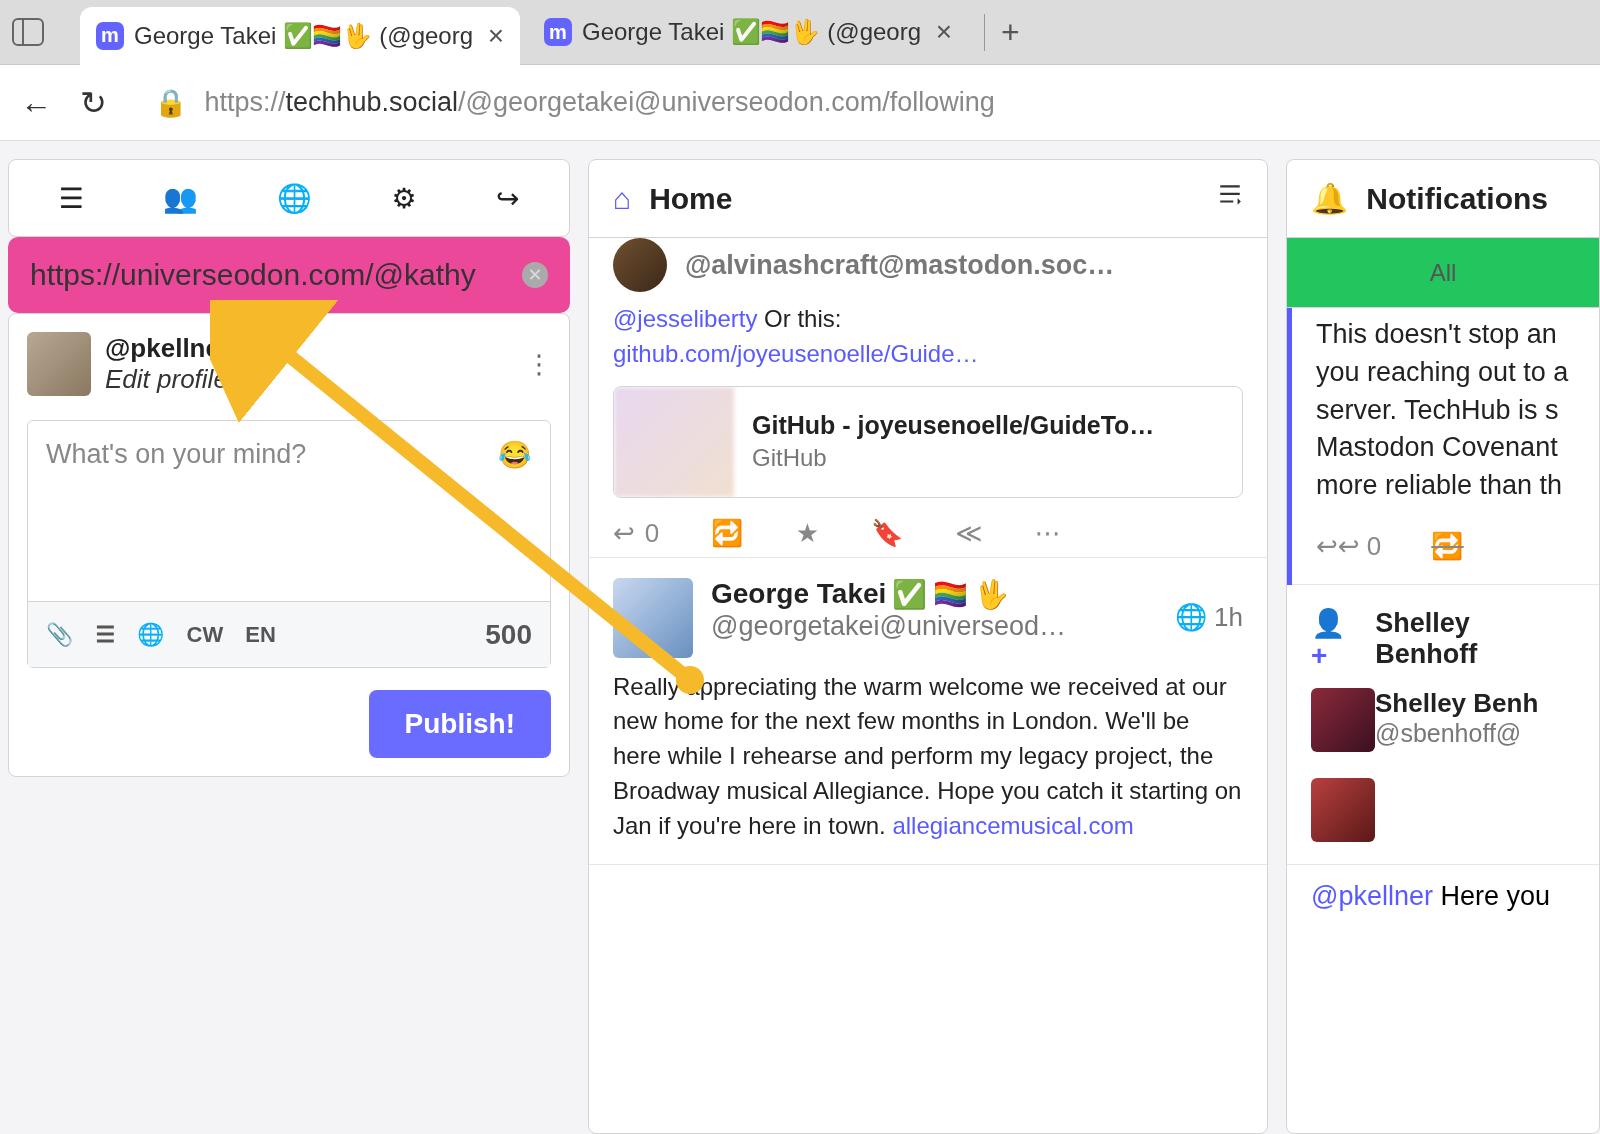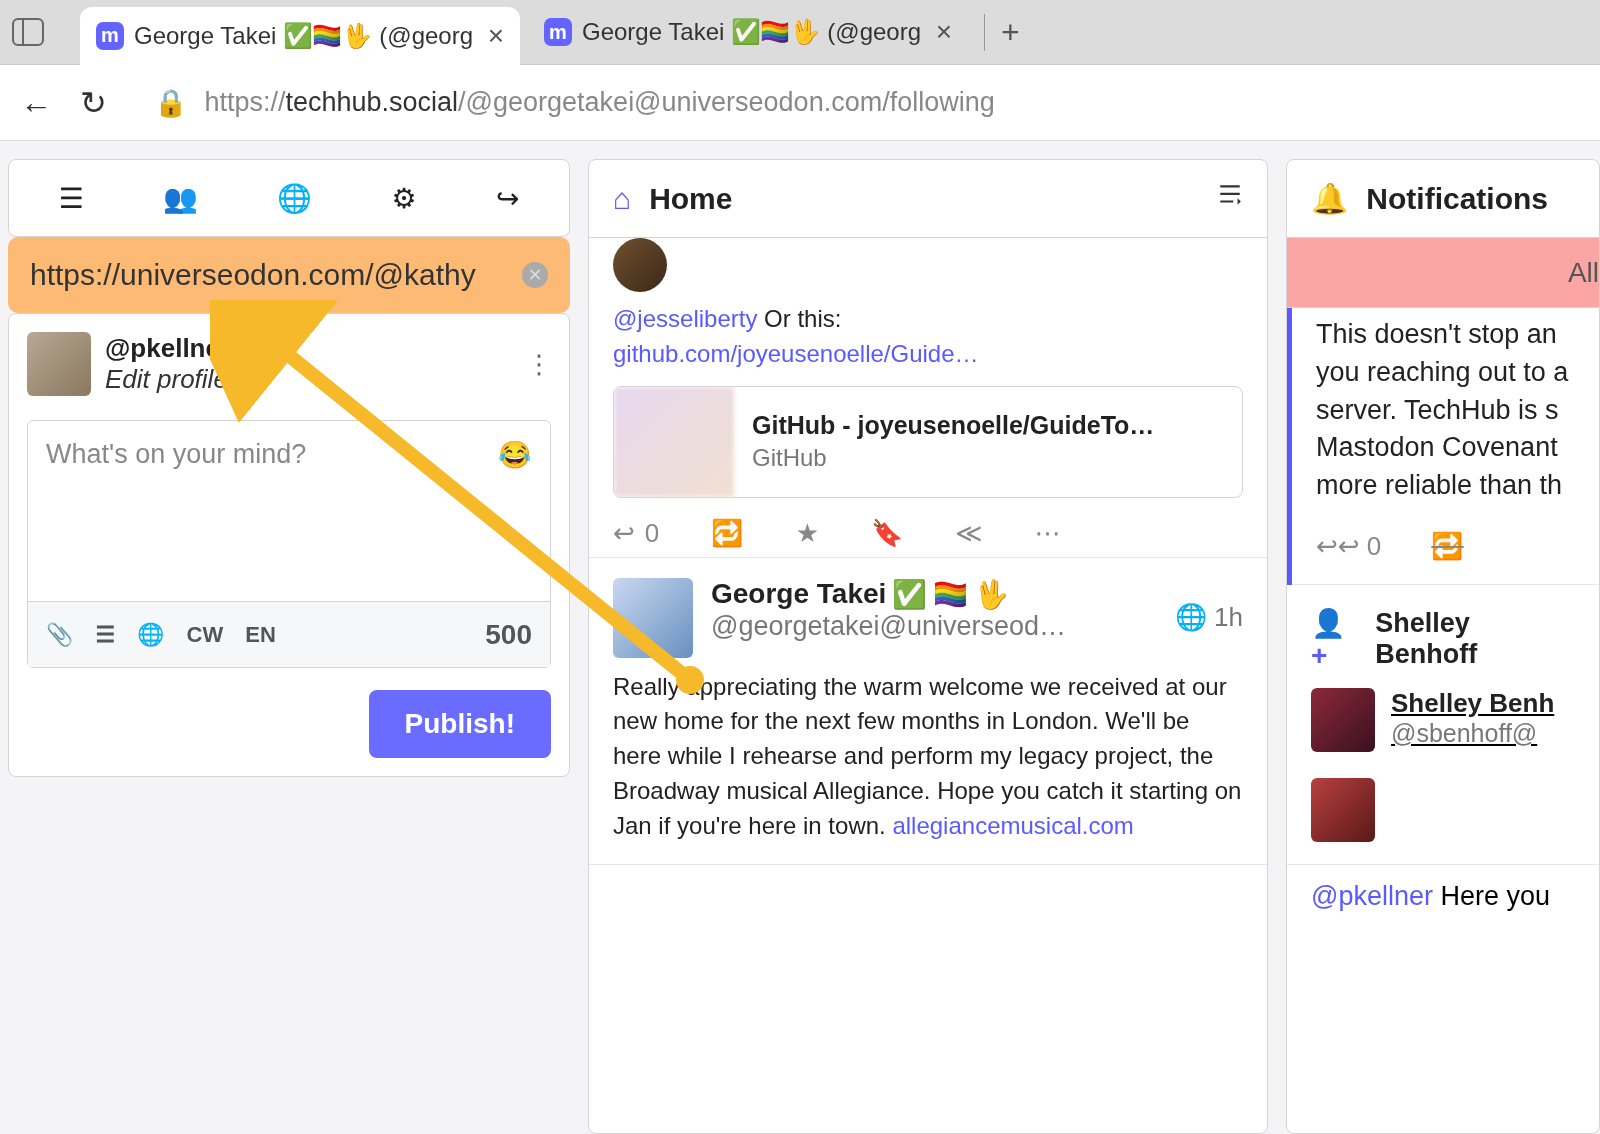--- a/index.html
+++ b/index.html
@@ -22,21 +22,21 @@
 .app { display: flex; height: calc(1134px - 65px - 76px); gap: 18px; padding: 18px 0 0 8px; background: #f4f4f6; }
 
 .col { background: #fff; border: 1px solid #d4d4d8; border-radius: 8px; display: flex; flex-direction: column; overflow: hidden; }
 .left-col { width: 562px; background: transparent; border: none; gap: 16px; }
 .center-col { width: 680px; }
 .right-col { flex: 1; min-width: 0; }
 
 .toolbar { background: #fff; border: 1px solid #d4d4d8; border-radius: 8px; height: 78px; display: flex; align-items: center; justify-content: space-around; padding: 0 10px; }
 .toolbar-icon { font-size: 28px; color: #222; cursor: pointer; }
 
-.search-box { background: #fdba74; border-radius: 10px; height: 76px; display: flex; align-items: center; padding: 0 22px; font-size: 30px; color: #333; position: relative; }
+.search-box { background: #ec4899; border-radius: 10px; height: 76px; display: flex; align-items: center; padding: 0 22px; font-size: 30px; color: #333; position: relative; }
 .search-clear { width: 26px; height: 26px; border-radius: 50%; background: #aaa; color: #d7dbe0; display: flex; align-items: center; justify-content: center; font-size: 18px; margin-left: auto; }
 
 .compose-card { background: #fff; border: 1px solid #d4d4d8; border-radius: 8px; padding: 18px; }
 .compose-header { display: flex; align-items: center; gap: 14px; }
 .avatar { width: 64px; height: 64px; border-radius: 6px; background: #888 linear-gradient(135deg,#b8a894,#8a7860); flex-shrink: 0; }
 .avatar.georges { background: linear-gradient(135deg,#c8d8f0,#6890c0); }
 .avatar.shelley { background: linear-gradient(135deg,#8b2a3a,#3a1020); }
 .avatar.scott { background: linear-gradient(135deg,#b84040,#5a1818); }
 .compose-name { font-size: 26px; font-weight: 700; color: #222; }
 .compose-sub { font-size: 26px; color: #333; font-style: italic; }
@@ -67,27 +67,27 @@
 .link-site { font-size: 24px; color: #777; margin-top: 4px; }
 .post-actions { display: flex; align-items: center; gap: 52px; margin-top: 20px; color: #888; font-size: 26px; }
 .post-actions .act { display: flex; align-items: center; gap: 10px; cursor: pointer; }
 
 .post-head { display: flex; gap: 18px; margin-bottom: 12px; }
 .post-names { flex: 1; min-width: 0; }
 .post-name { font-size: 28px; font-weight: 700; color: #222; display: flex; align-items: center; gap: 6px; }
 .post-handle { font-size: 27px; color: #777; white-space: nowrap; overflow: hidden; text-overflow: ellipsis; }
 .post-time { font-size: 26px; color: #777; display: flex; align-items: center; gap: 6px; }
 
-.notif-tabs { height: 70px; border-bottom: 1px solid #d4d4d8; display: flex; align-items: center; justify-content: flex-end; font-size: 28px; color: #555; background: #fca5a5; }
+.notif-tabs { height: 70px; border-bottom: 1px solid #d4d4d8; display: flex; align-items: center; justify-content: center; font-size: 24px; color: #555; background: #22c55e; }
 .notif-body { padding: 8px 24px; font-size: 27px; color: #222; line-height: 1.4; }
 .notif-actions { display: flex; align-items: center; gap: 50px; padding: 18px 24px 22px; color: #888; font-size: 26px; border-bottom: 1px solid #e6e6ea; }
 .notif-follow { padding: 22px 24px; border-bottom: 1px solid #e6e6ea; }
 .notif-follow-hdr { display: flex; align-items: center; gap: 14px; font-size: 27px; font-weight: 700; color: #222; }
 .notif-follow-hdr .f-icon { color: #595aff; font-size: 28px; }
-.notif-user { display: flex; gap: 16px; margin-top: 16px; text-decoration: underline; }
+.notif-user { display: flex; margin-top: 16px; }
 .notif-user .u-name { font-size: 26px; font-weight: 700; color: #222; }
 .notif-user .u-handle { font-size: 25px; color: #777; }
 .mention-link { color: #595aff; font-size: 27px; padding: 0 24px; }
 
 .arrow-overlay { position: absolute; left: 210px; top: 300px; width: 500px; height: 400px; pointer-events: none; z-index: 200; }
 </style>
 </head>
 <body>
 
 <div class="browser-chrome">
@@ -171,20 +171,21 @@
       <span class="settings-icon">
         <svg width="26" height="26" viewBox="0 0 24 24">
             <path fill="currentColor" d="M3 17h12v2H3zm0-7h18v2H3zm0-7h18v2H3zM19 15l3 3-3 3"></path>
           </svg>
       </span>
     </div>
     <div class="feed">
       <div class="post-partial">
         <div style="display:flex;gap:18px;align-items:center;">
           <div class="avatar" style="width:54px;height:54px;border-radius:50%;background:linear-gradient(135deg,#705030,#3a2818);"></div>
+          <div class="partial-handle" style="margin:0;">@alvinashcraft@mastodon.soc…</div>
         </div>
         <div class="post-body" style="margin-top:10px;">
           <a>@jesseliberty</a><span> Or this:</span><br>
           <a>github.com/joyeusenoelle/Guide…</a>
         </div>
         <div class="link-card">
           <div class="link-thumb"></div>
           <div class="link-meta">
             <div class="link-title">GitHub - joyeusenoelle/GuideTo…</div>
             <div class="link-site">GitHub</div>

